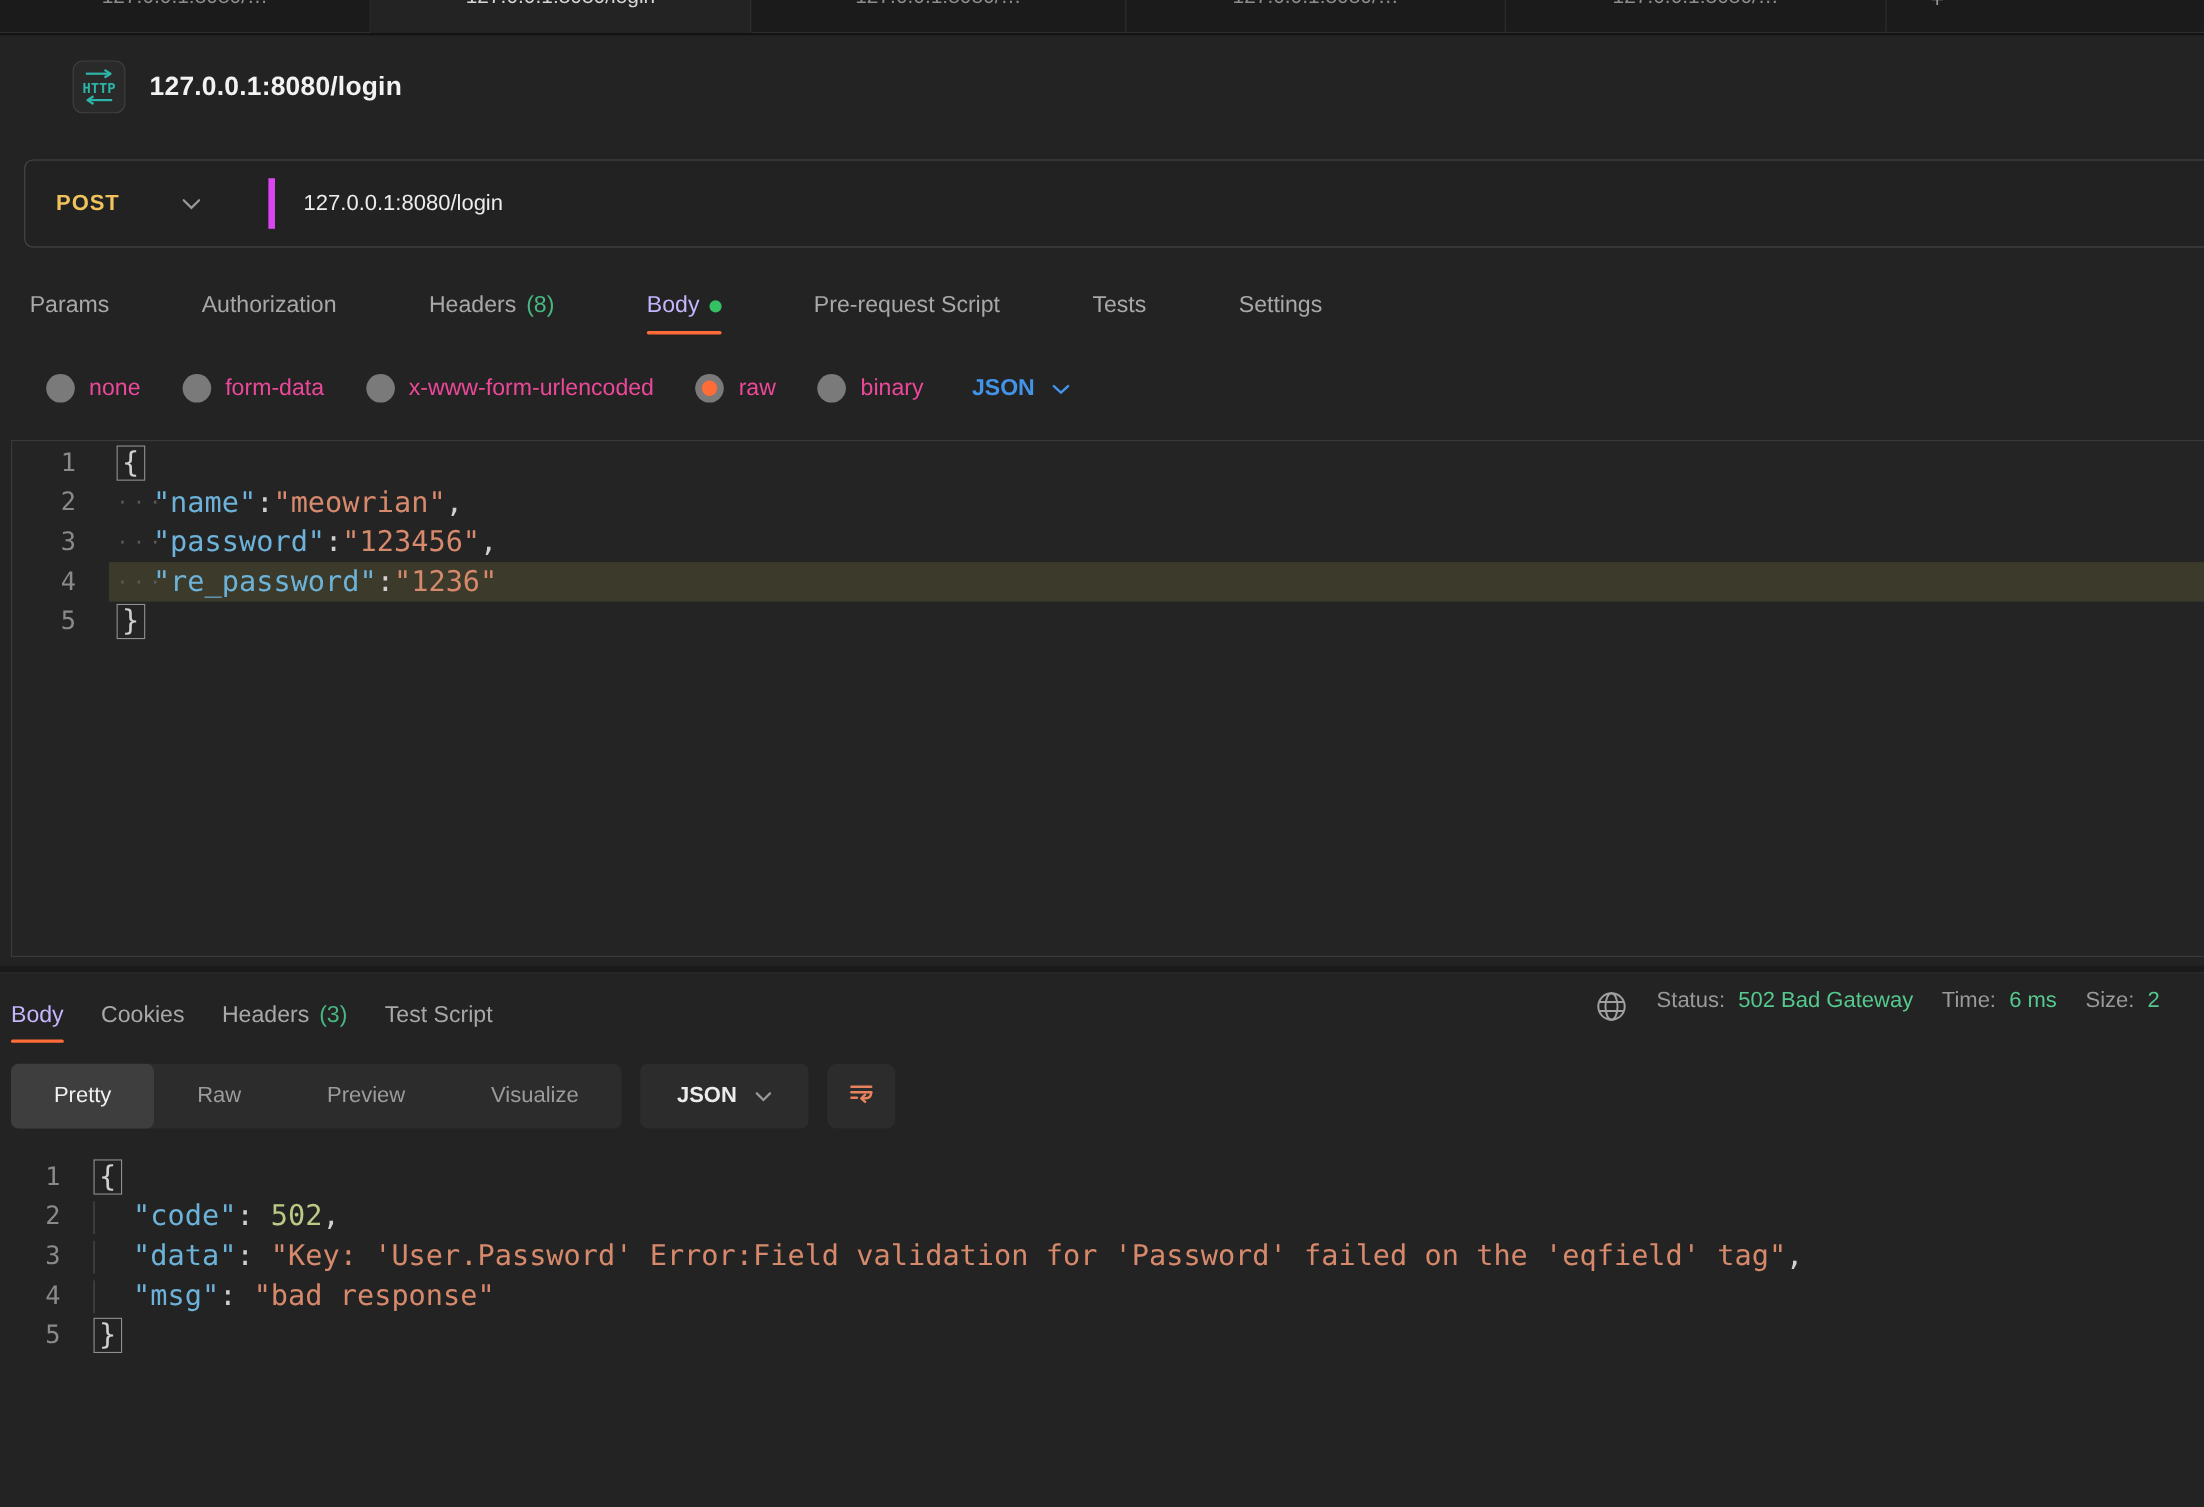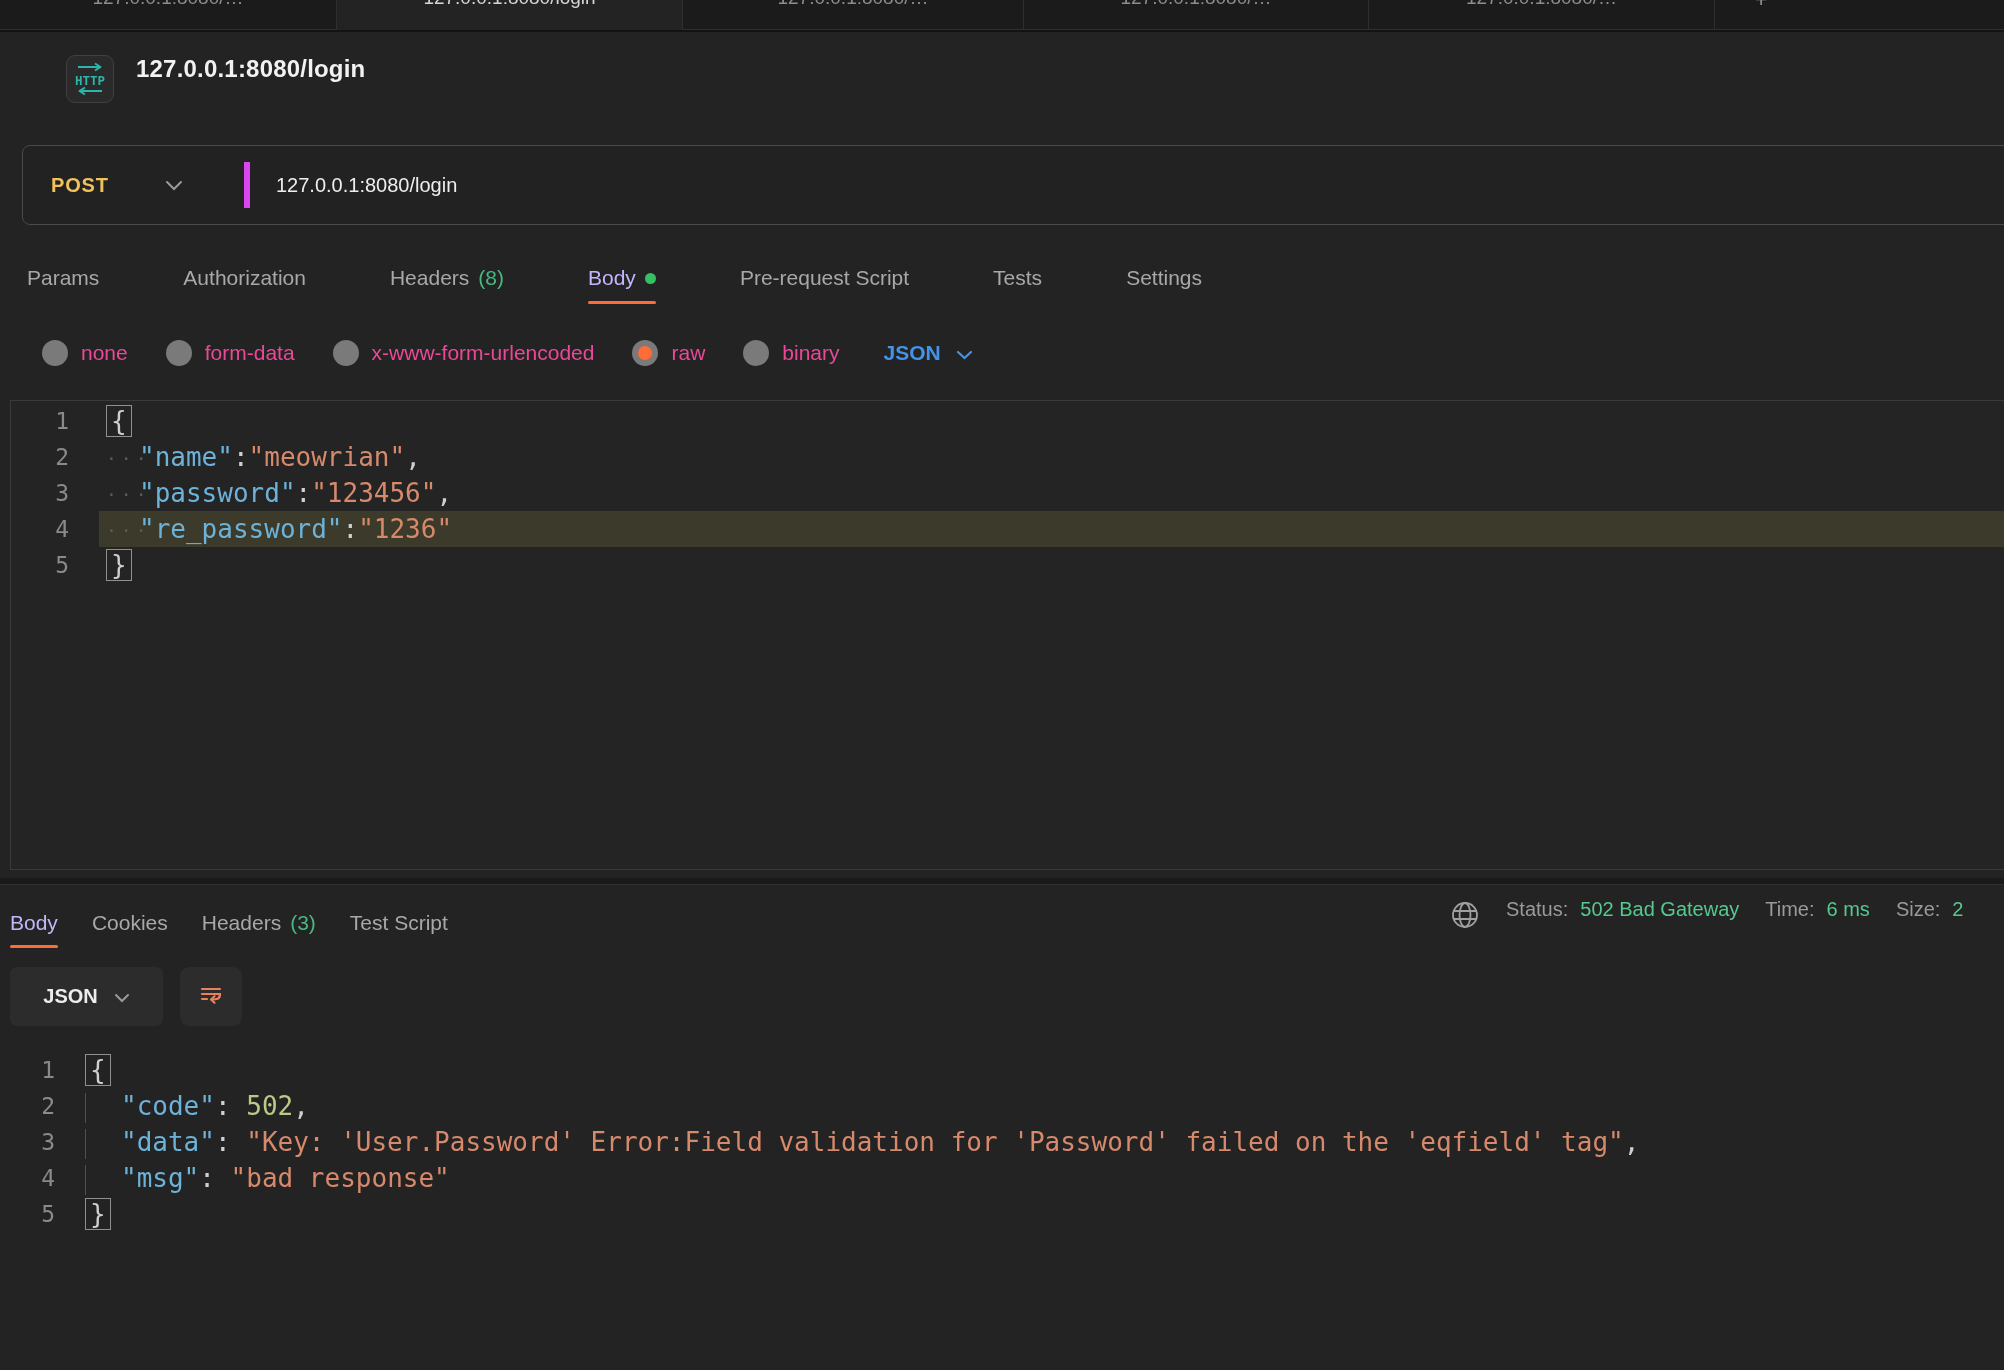--- a/index.html
+++ b/index.html
@@ -12,21 +12,21 @@
   .top-tab{position:relative;overflow:hidden;flex:0 0 auto;
            border-right:1px solid #2f2f2f;border-bottom:1px solid #2f2f2f;box-sizing:border-box;}
   .top-tab.active{background:#232323;border-bottom:1px solid #232323;}
   .top-tab .lbl{position:absolute;top:-13px;left:50%;transform:translateX(-50%);
                 font-size:19px;color:#8d8d8d;white-space:nowrap;}
   .top-tab.active .lbl{color:#d6d6d6;}
   .plus-cell{flex:1;position:relative;overflow:hidden;border-bottom:1px solid #2f2f2f;}
   .plus-cell .lbl{position:absolute;top:-12px;left:40px;font-size:21px;color:#9a9a9a;}
 
   
-  .req-header{position:absolute;top:55px;left:22px;display:flex;gap:22px;padding-left:44px;}
+  .req-header{position:absolute;top:55px;left:22px;display:flex;align-items:center;gap:22px;padding-left:44px;}
   .http-icon{width:48px;height:48px;border-radius:9px;background:#2a2a2a;border:1px solid #404040;
              display:flex;align-items:center;justify-content:center;box-sizing:border-box;}
   .req-title{font-size:24px;font-weight:700;color:#f2f2f2;letter-spacing:.2px;}
 
   
   .url-bar{position:absolute;top:145px;left:22px;right:-16px;height:80px;border:1px solid #4a4a4a;
            border-radius:8px;display:flex;align-items:center;background:#222222;box-sizing:border-box;}
   .method{box-sizing:border-box;width:227px;height:46px;display:flex;align-items:center;
           padding-left:28px;border-right:6px solid #d946ef;cursor:pointer;}
   .method .m-lbl{font-size:20px;font-weight:700;color:#f0c25c;letter-spacing:.8px;}
@@ -244,20 +244,26 @@
     <span class="meta-val">502 Bad Gateway</span>
     <span class="meta-gap"></span>
     <span class="meta-lbl">Time:</span>
     <span class="meta-val">6 ms</span>
     <span class="meta-gap"></span>
     <span class="meta-lbl">Size:</span>
     <span class="meta-val">2</span>
   </div>
 
   <div class="resp-toolbar">
+    <div class="seg-control" id="view-toggle">
+        <div class="seg active">Pretty</div>
+        <div class="seg">Raw</div>
+        <div class="seg">Preview</div>
+        <div class="seg">Visualize</div>
+      </div>
     <div class="fmt-btn">
       <span>JSON</span>
       <span>
         <svg width="16" height="10" viewBox="0 0 16 10">
             <polyline points="2,2 8,8 14,2" fill="none" stroke="#9a9a9a" stroke-width="2" stroke-linecap="round"></polyline>
           </svg>
       </span>
     </div>
     <div class="wrap-btn">
       <span>

